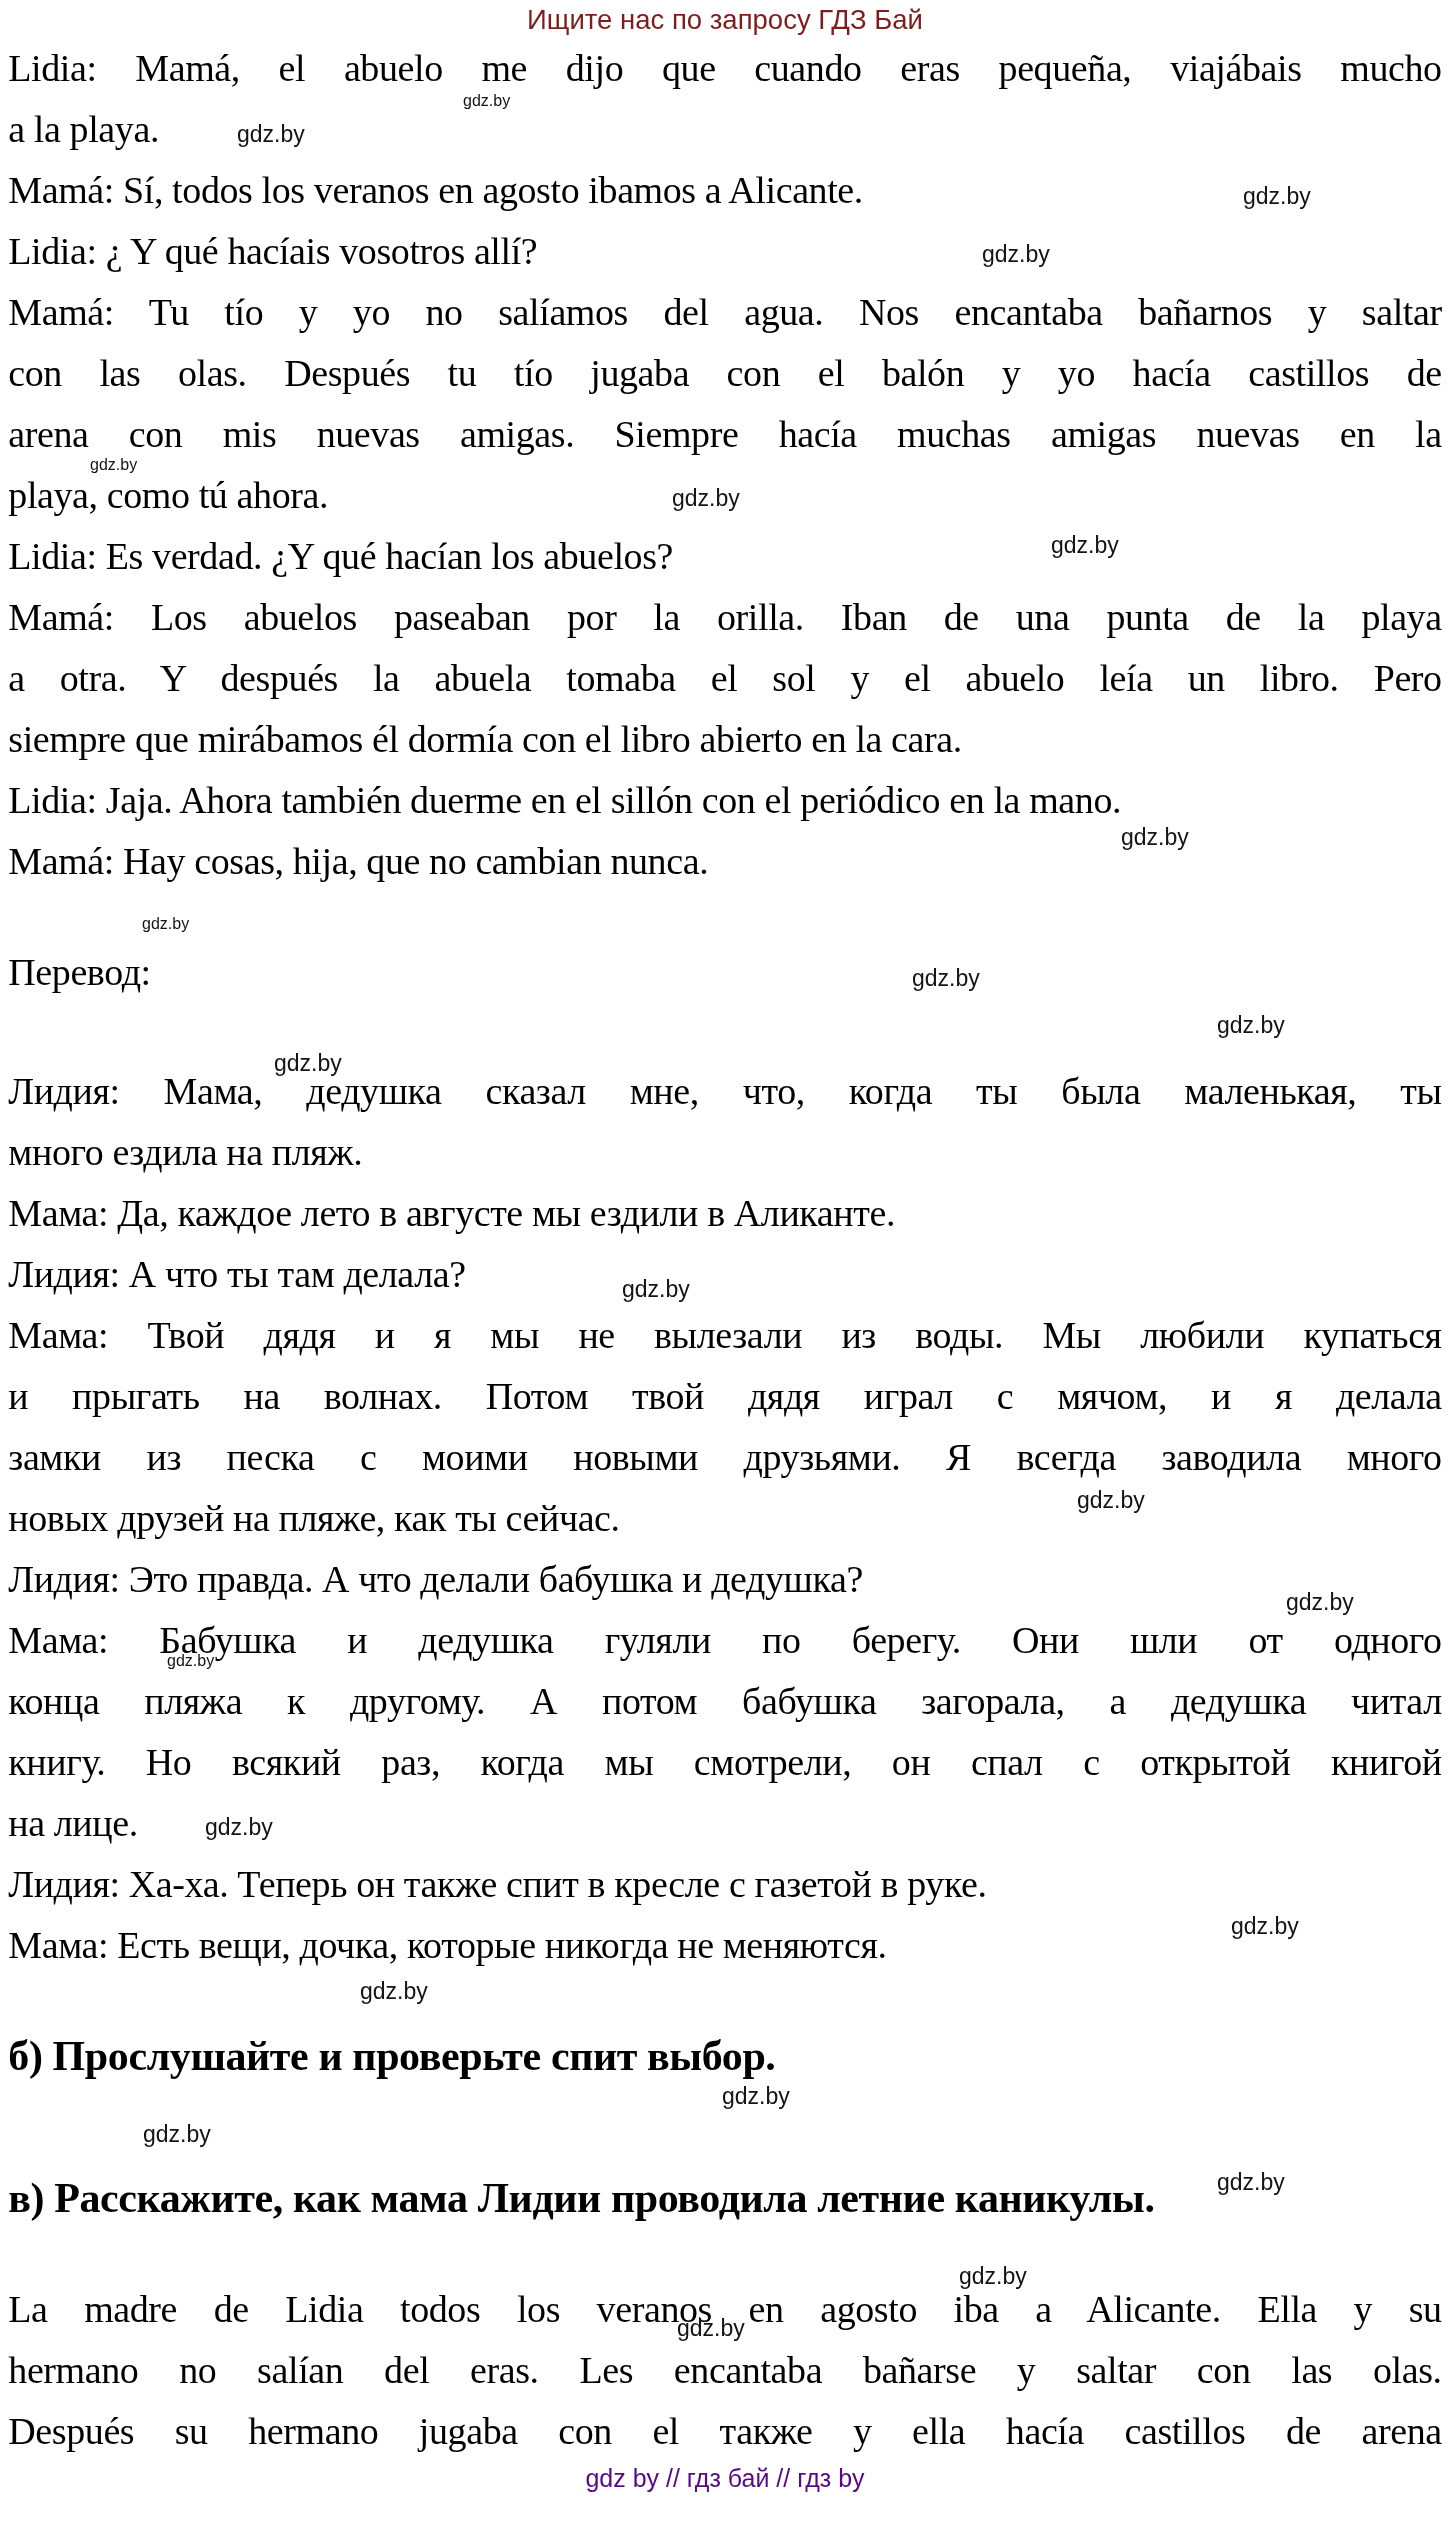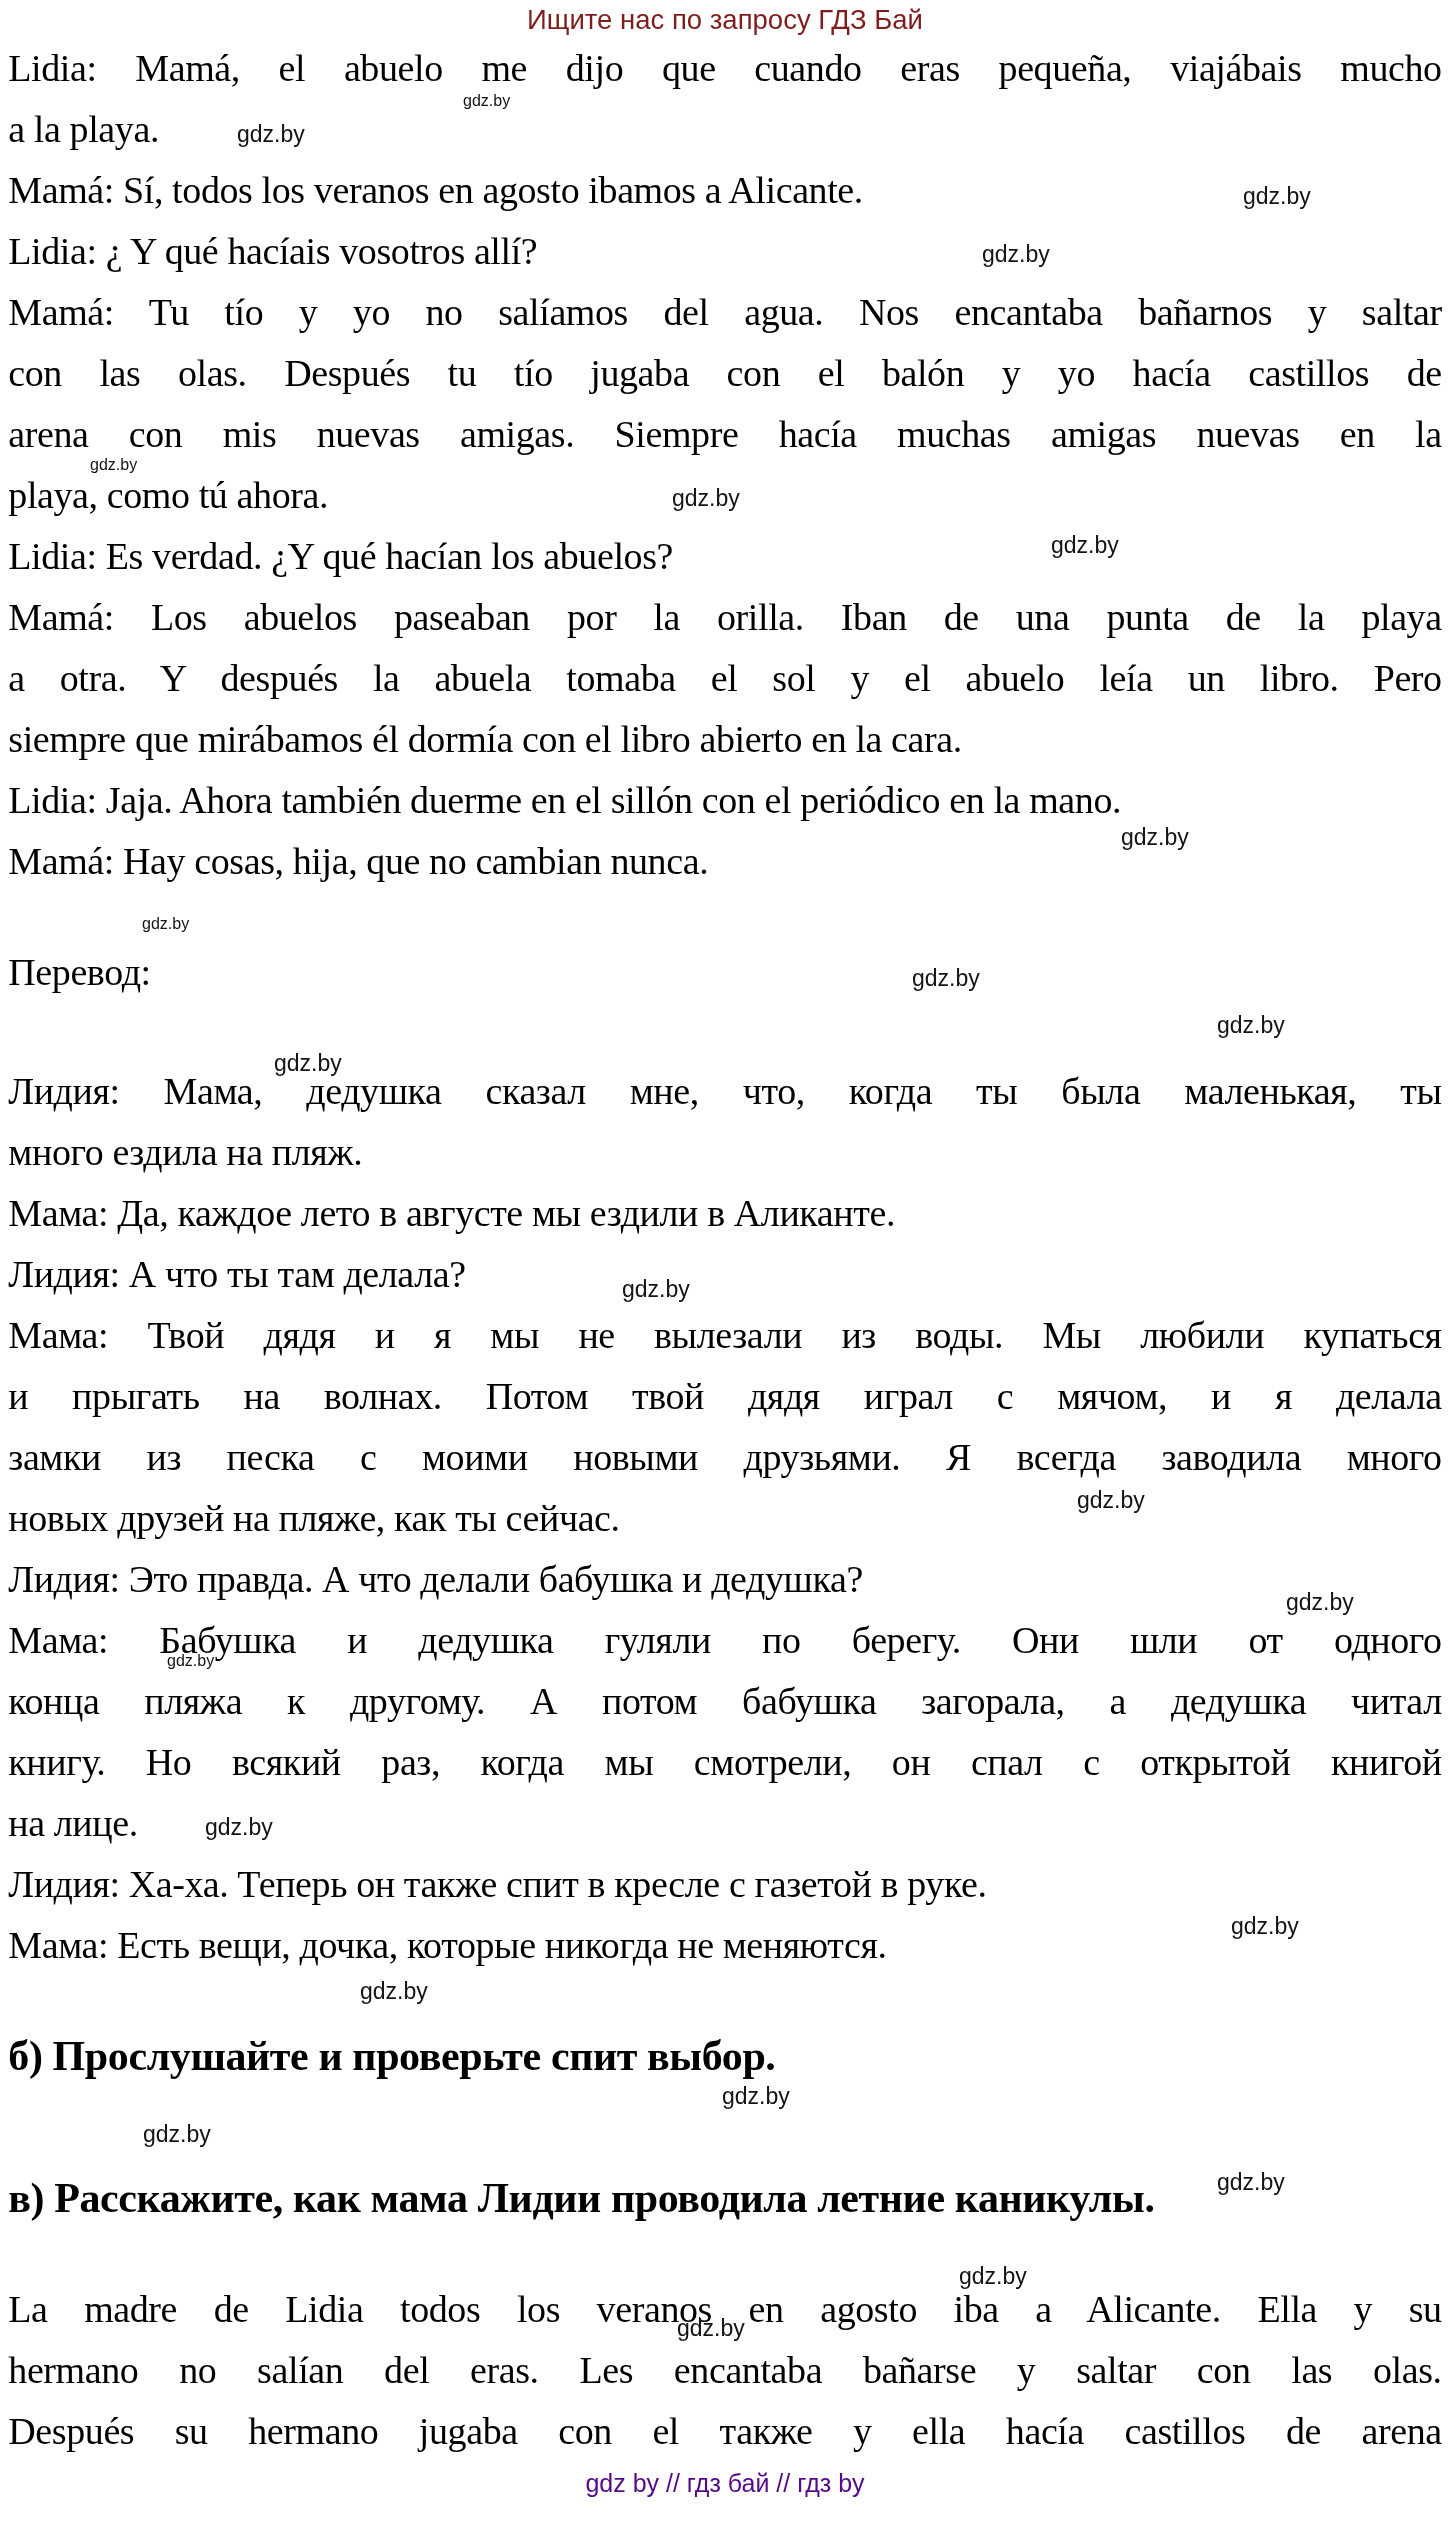--- a/index.html
+++ b/index.html
@@ -19,21 +19,21 @@
   .gap-wide{margin-top:81px;font-family:Liberation Serif, serif;}
   .line{white-space:normal;}
   .line.just{text-align:justify;text-align-last:justify;}
   .wm-layer{position:absolute;left:0;top:0;width:100%;height:100%;pointer-events:none;}
   .wm{
     position:absolute;font-family:"Liberation Sans",sans-serif;
     font-size:23px;line-height:1;color:#141414;letter-spacing:0;
   }
   .wm.wm-small{font-size:16px;}
   .footer{
-    margin-top:5px;text-align:center;
+    text-align:center;
     font-family:"Liberation Sans",sans-serif;font-size:25px;line-height:32px;
   }
 </style>
 </head>
 <body>
 
 <div class="banner" style="color: #7f1d1d;">Ищите нас по запросу ГДЗ Бай</div>
 
 <div class="content">
     <div class="para">

